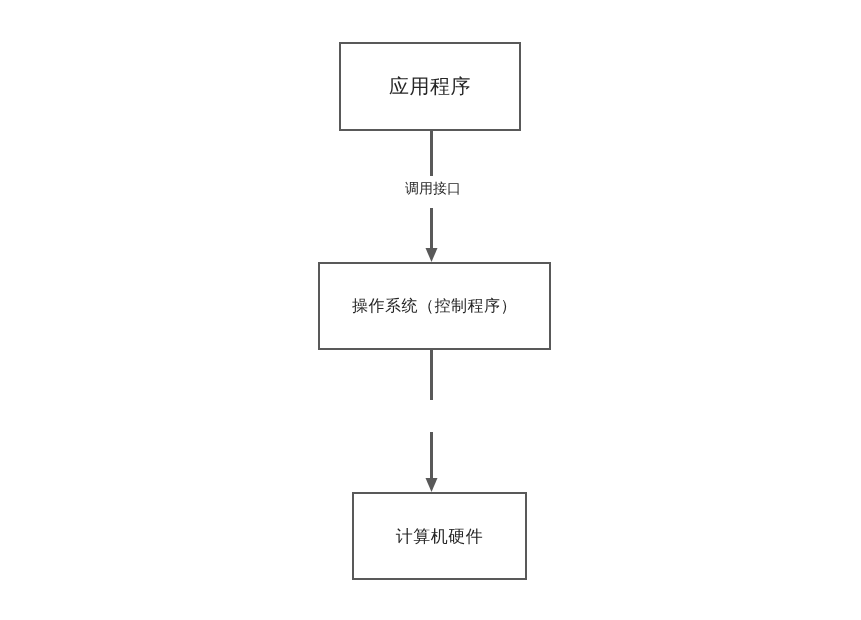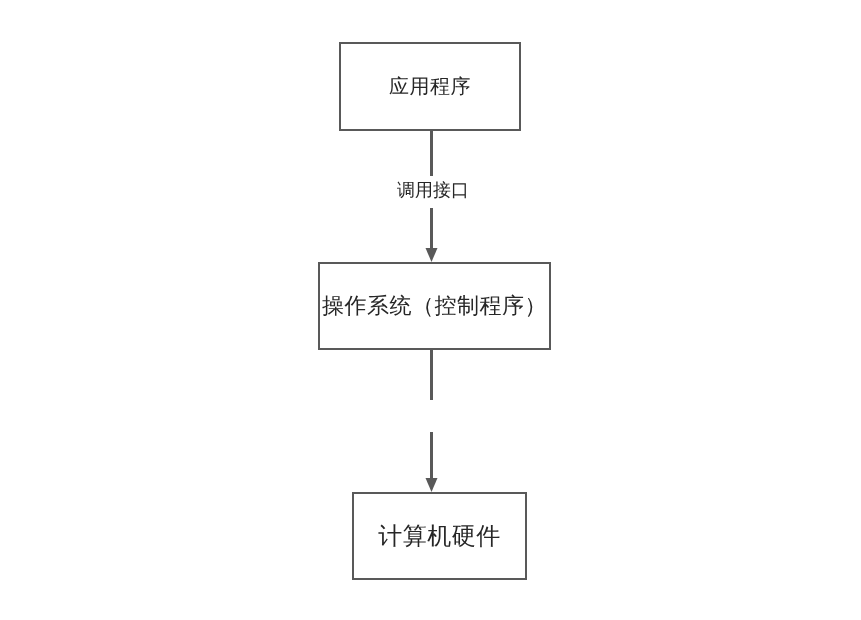--- a/index.html
+++ b/index.html
@@ -44,37 +44,37 @@
     width: 182px;
     height: 89px;
     font-size: 20px;
   }
 
   #node-operating-system {
     left: 318px;
     top: 262px;
     width: 233px;
     height: 88px;
-    font-size: 22px;
+    font-size: 16px;
   }
 
   #node-hardware {
     left: 352px;
     top: 492px;
     width: 175px;
     height: 88px;
-    font-size: 24px;
+    font-size: 17px;
     text-align: center;
   }
 
   
   .edge-label {
     position: absolute;
     color: #262626;
-    font-size: 18px;
+    font-size: 14px;
     white-space: nowrap;
     background: #ffffff;
     padding: 0 6px;
     line-height: 1.2;
     transform: translateX(-50%);
     text-align: center;
   }
 
   #edge-label-call-api {
     left: 433px;

